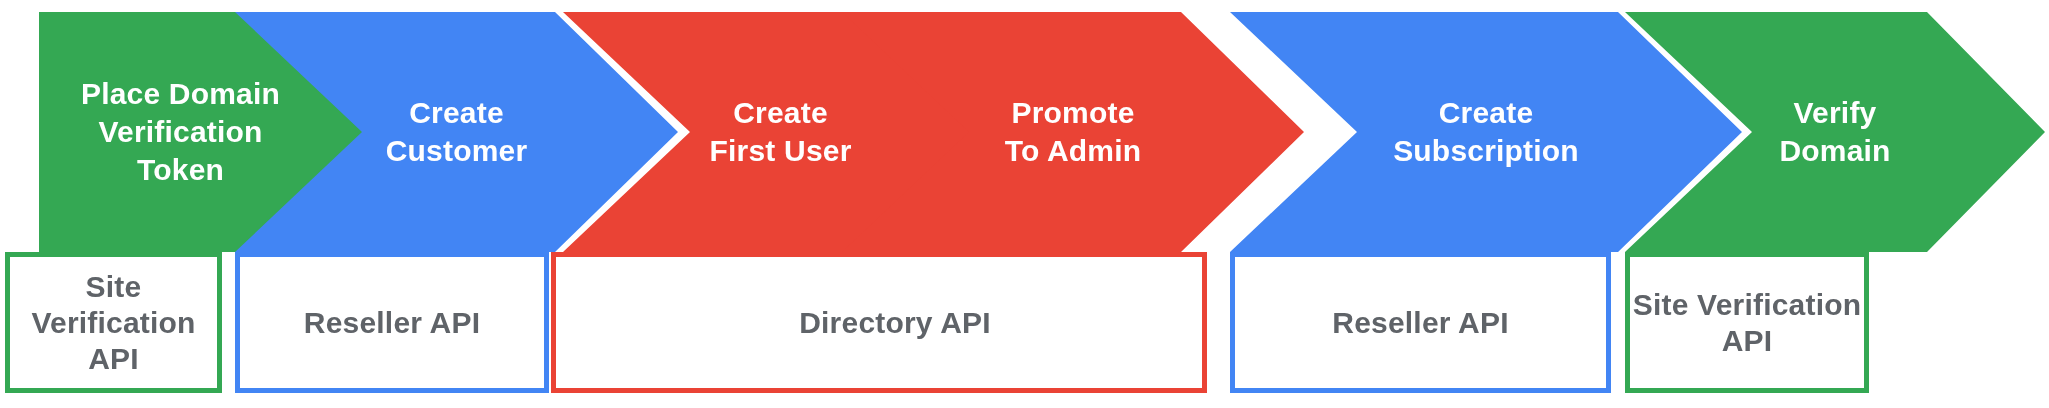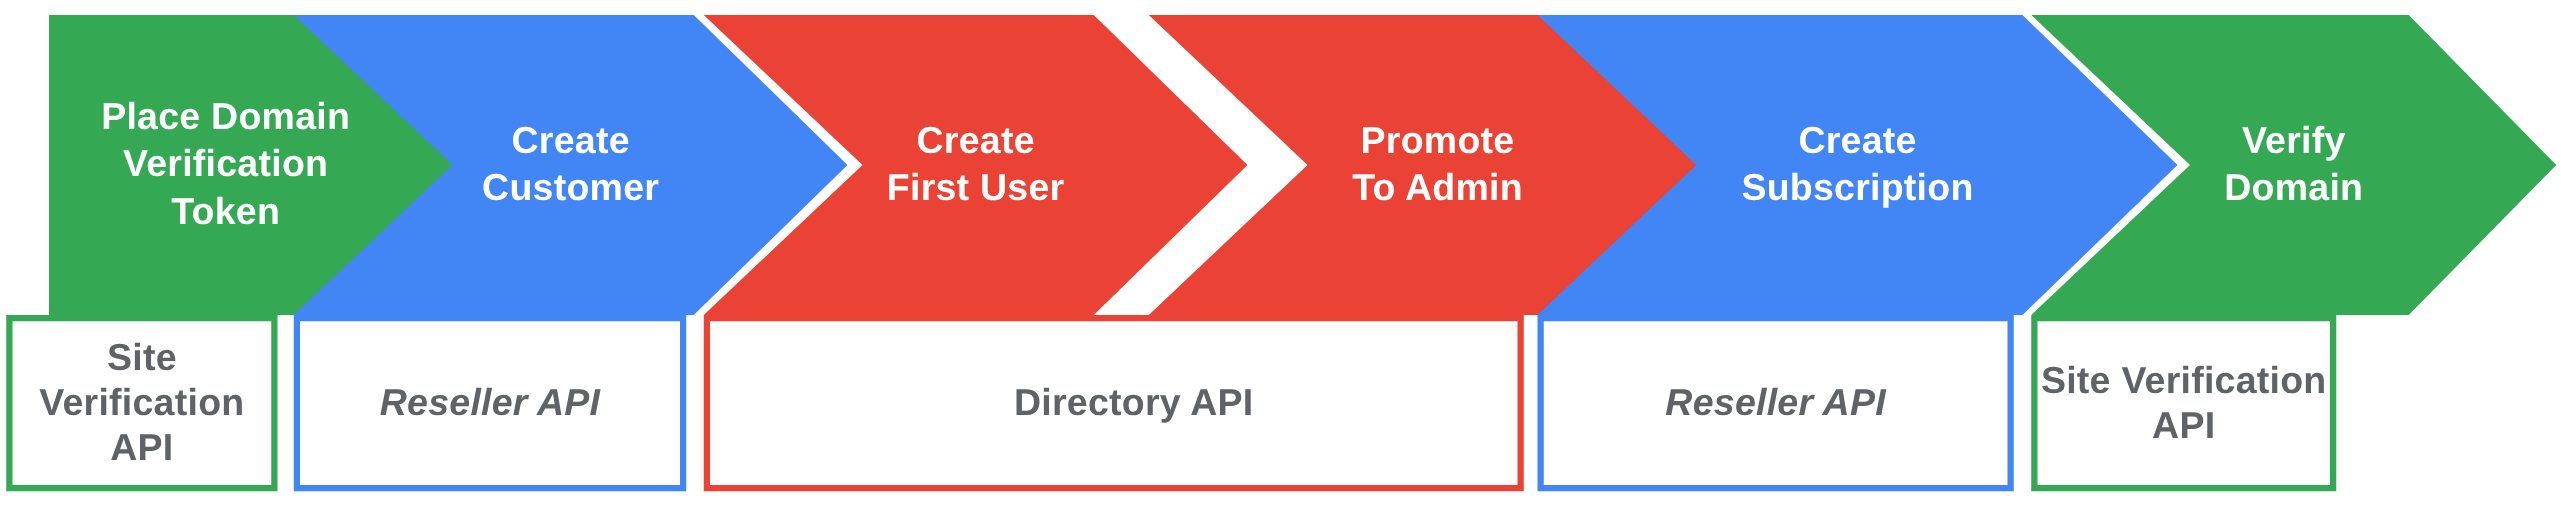--- a/index.html
+++ b/index.html
@@ -37,21 +37,21 @@
     top: 252px;
     height: 141px;
     box-sizing: border-box;
     background: #ffffff;
     border: 5px solid #000;
     display: flex;
     align-items: center;
     justify-content: center;
   }
   .api-box.green { border-color: var(--c-green, #34A853); }
-  .api-box.blue  { border-color: var(--c-blue, #4285F4); font-style: italic; }
+  .api-box.blue  { border-color: var(--c-blue, #4285F4); }
   .api-box.red   { border-color: var(--c-red, #EA4335); }
   .api-box .api-label {
     color: var(--c-box_text, #5F6368);
     font-weight: 700;
     font-size: 30px;
     line-height: 36px;
     text-align: center;
     white-space: pre-line;
     letter-spacing: 0.2px;
   }
@@ -73,21 +73,21 @@
     <div class="step-label">Create
 Customer</div>
   </div>
 
   <div class="chevron red" style="left:563px; width:435px;
               clip-path: polygon(0 0, 312px 0, 435px 120px, 312px 240px, 0 240px, 127px 120px);">
     <div class="step-label">Create
 First User</div>
   </div>
 
-  <div class="chevron red" style="left:919px; width:462px;
+  <div class="chevron red" style="left:842px; width:462px;
               clip-path: polygon(0 0, 339px 0, 462px 120px, 339px 240px, 0 240px, 127px 120px);">
     <div class="step-label">Promote
 To Admin</div>
   </div>
 
   <div class="chevron blue" style="left:1230px; width:512px;
               clip-path: polygon(0 0, 388px 0, 512px 120px, 388px 240px, 0 240px, 127px 120px);">
     <div class="step-label">Create
 Subscription</div>
   </div>
@@ -101,21 +101,21 @@
   <div class="api-box green" style="left:5px; width:217px;">
     <div class="api-label">Site
 Verification
 API</div>
   </div>
 
   <div class="api-box blue" style="left:235px; width:314px;">
     <div class="api-label">Reseller API</div>
   </div>
 
-  <div class="api-box red" style="left:563px; width:656px;padding-left:32px;">
+  <div class="api-box red" style="left:551px; width:656px;padding-left:32px;">
     <div class="api-label">Directory API</div>
   </div>
 
   <div class="api-box blue" style="left:1230px; width:381px;">
     <div class="api-label">Reseller API</div>
   </div>
 
   <div class="api-box green" style="left:1625px; width:244px;">
     <div class="api-label">Site Verification
 API</div>

